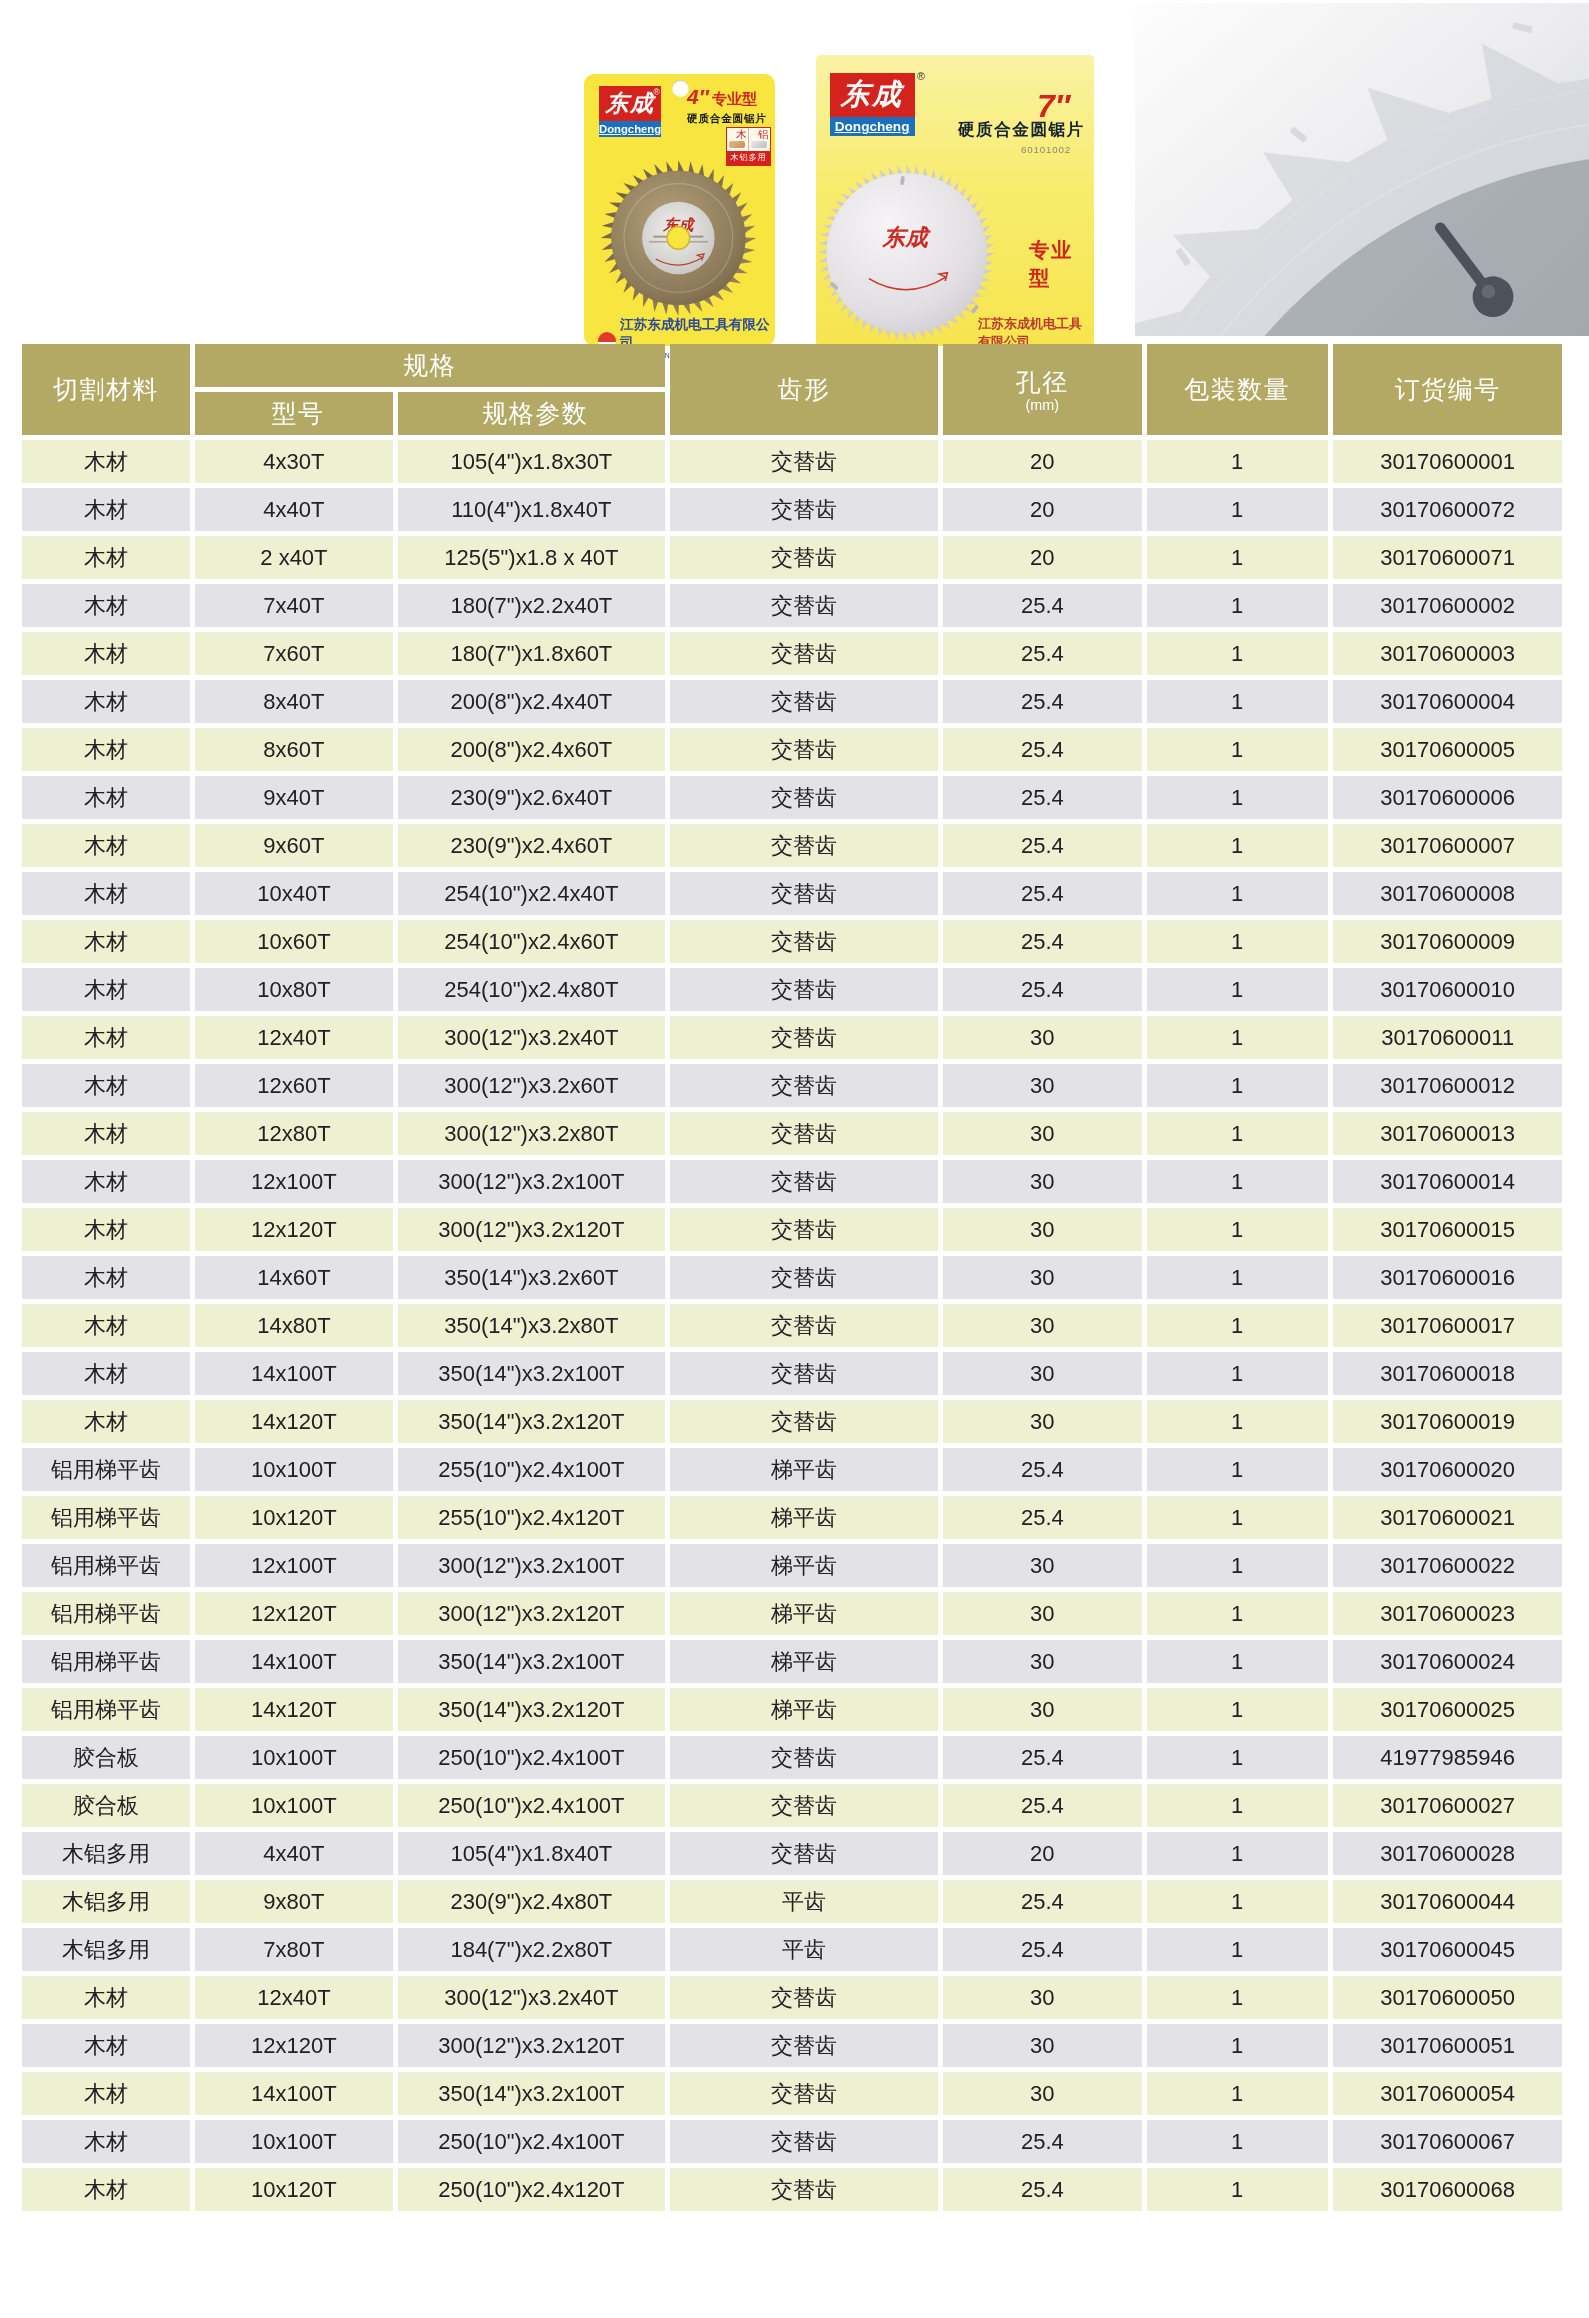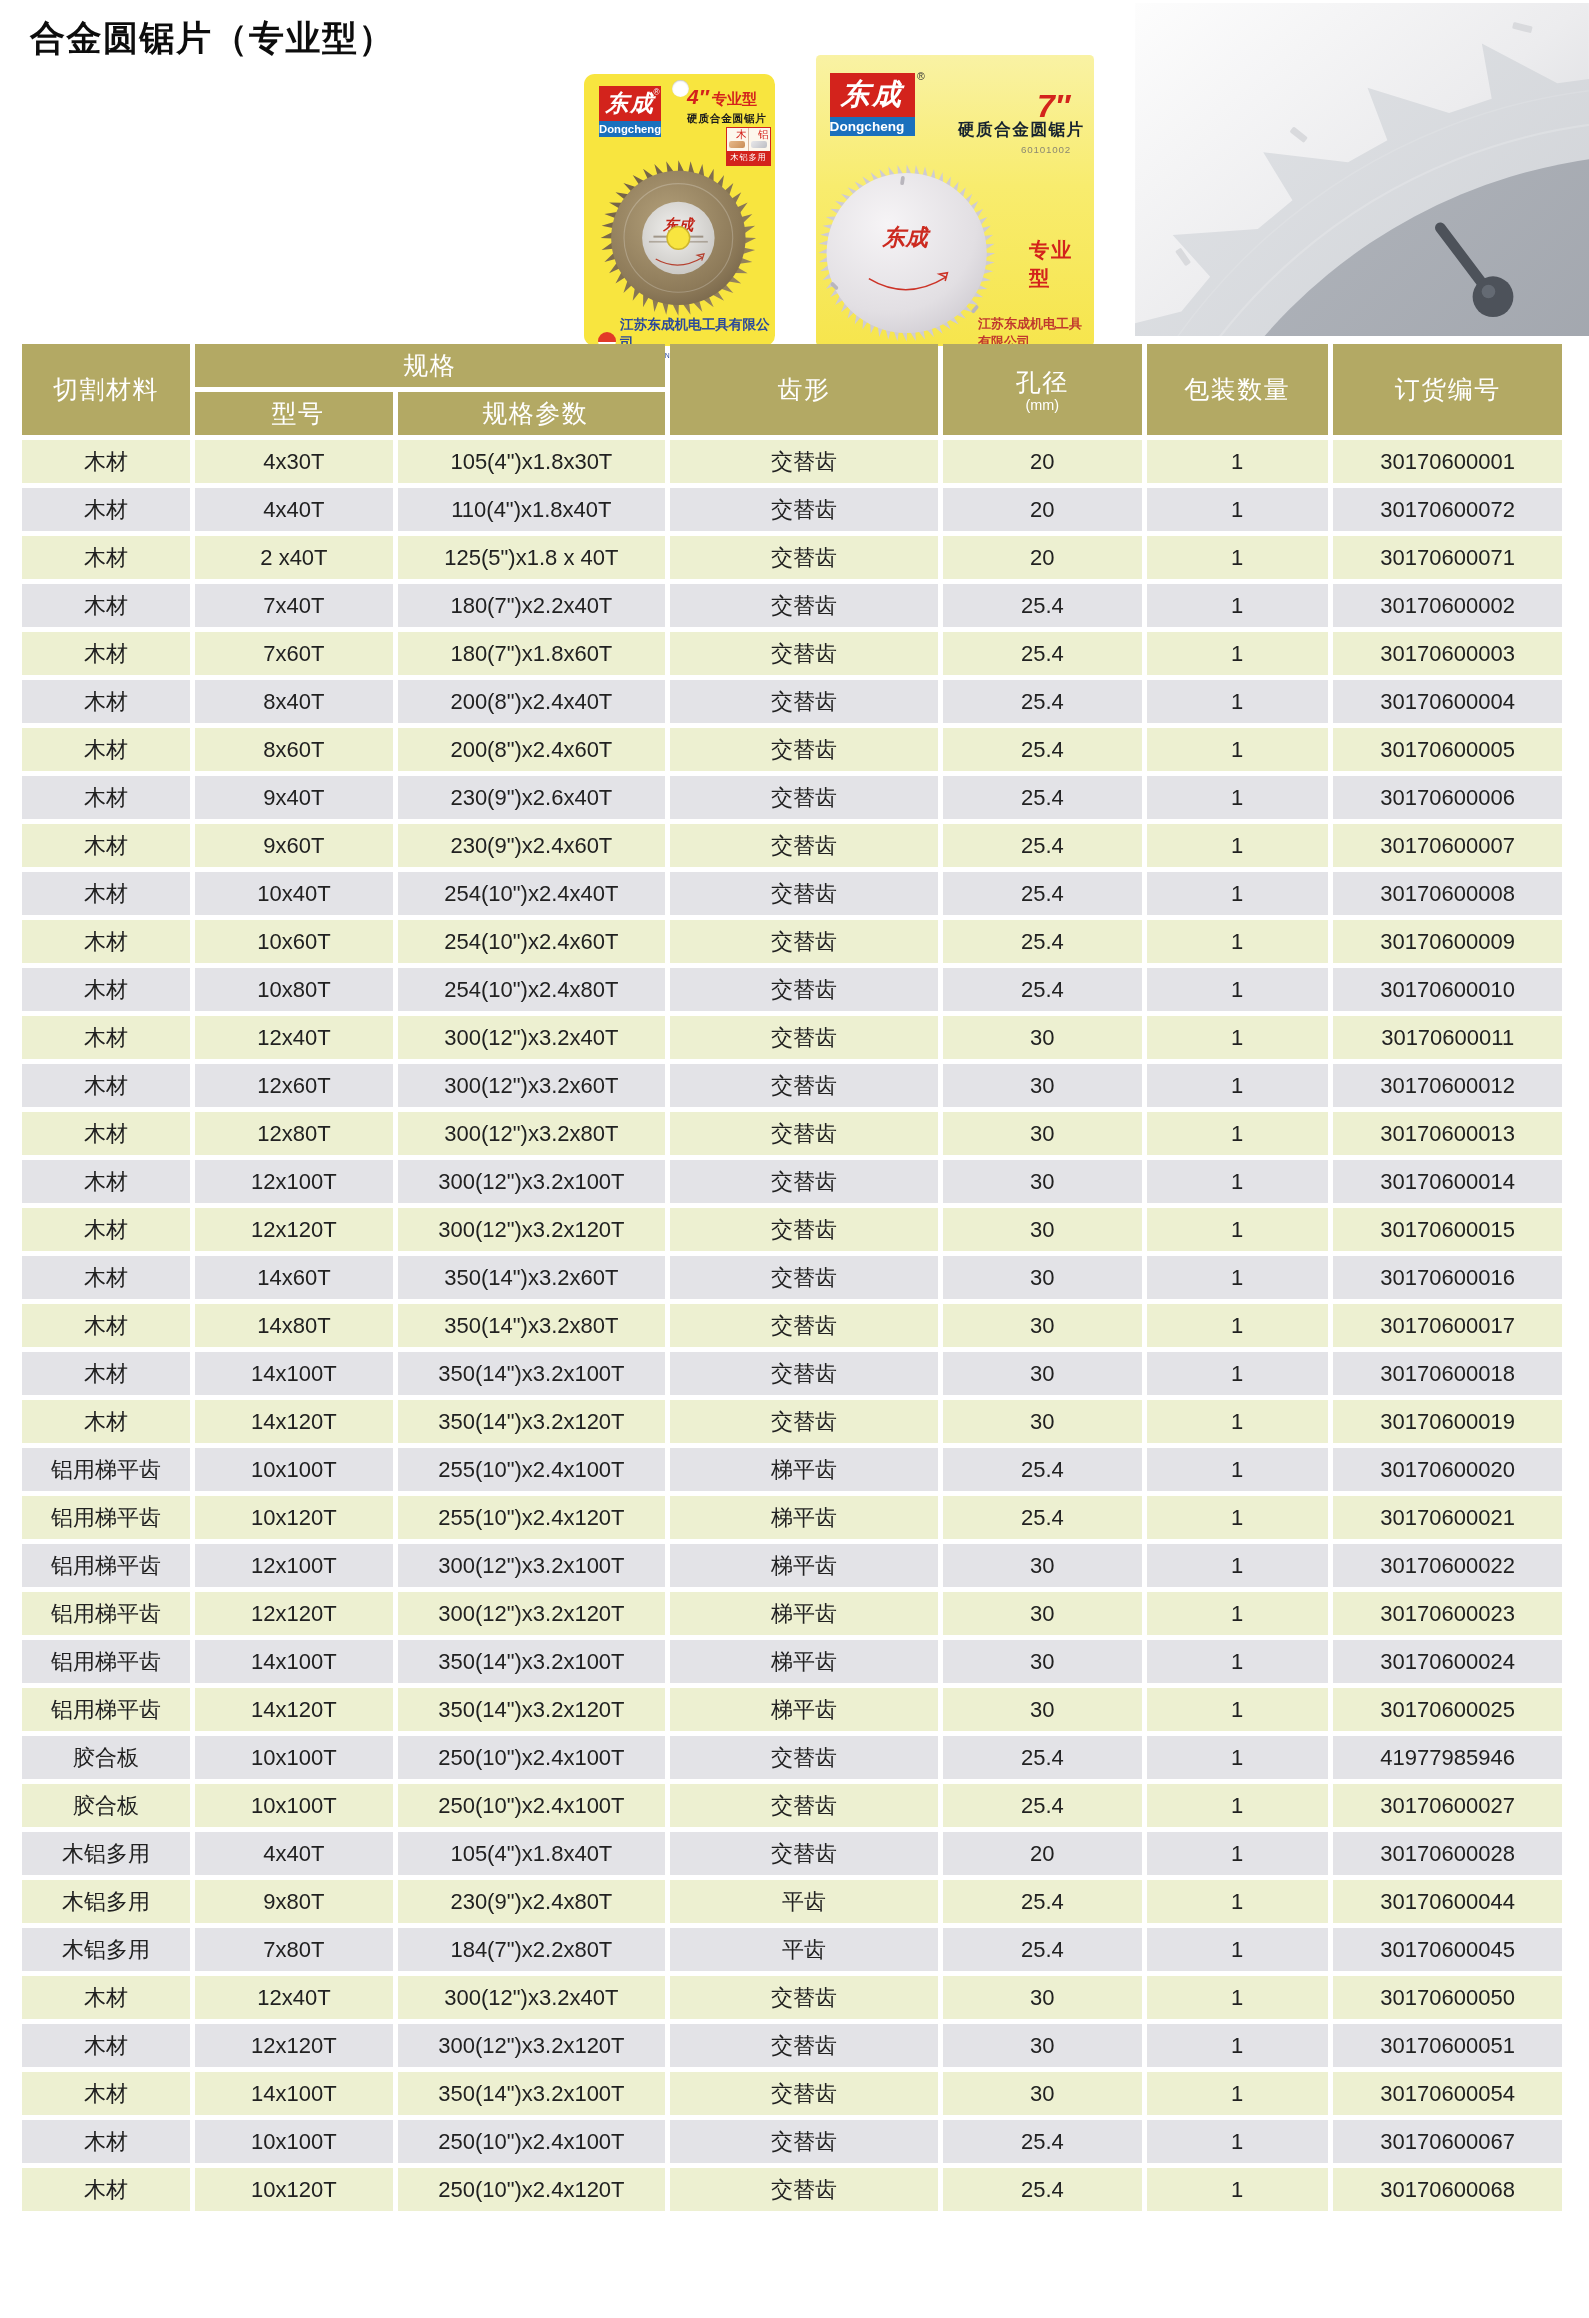--- a/index.html
+++ b/index.html
@@ -15,21 +15,21 @@
   
   .pack-small{position:absolute;left:584px;top:74px;width:191px;height:272px;
               background:var(--pack-yellow);border-radius:10.6px;}
   .pack-small .hang-hole{position:absolute;left:88px;top:6px;width:17.4px;height:17.4px;border-radius:50%;
               background:#fff;box-shadow:inset 0 0.8px 1.5px rgba(0,0,0,.25);}
   .logo-red{position:absolute;background:var(--brand-red);display:flex;align-items:center;justify-content:center;}
   .pack-small .logo-red{left:15px;top:12px;width:62px;height:35px;}
   .logo-cn{color:#fff;font-weight:bold;font-style:italic;}
   .pack-small .logo-cn{font-size:23px;letter-spacing:1.5px;}
   .logo-reg{position:absolute;top:0.8px;right:1.5px;color:#fff;font-size:8.3px;}
-  .logo-blue{position:absolute;background:var(--brand-blue);color:#fff;font-weight:bold;text-align:left;}
+  .logo-blue{position:absolute;background:var(--brand-blue);color:#fff;font-weight:bold;text-align:center;text-decoration:underline;}
   .pack-small .logo-blue{left:15px;top:47px;width:62px;height:16px;font-size:11.3px;line-height:16px;}
   .pack-small-headline{position:absolute;left:103px;top:10.6px;width:85px;}
   .size4{color:var(--brand-red);font-size:21px;font-weight:bold;font-style:italic;}
   .protype{color:var(--brand-red);font-size:15px;font-weight:bold;}
   .pack-small .prodname{margin-top:3px;color:#1c1c1c;font-size:10.6px;font-weight:bold;letter-spacing:0.8px;}
   .multi-badge{position:absolute;left:142px;top:53px;width:45px;border:1.5px solid var(--brand-red);background:#fdf7ec;}
   .badge-cells{display:flex;height:23px;}
   .bc{flex:1;color:var(--brand-red);font-size:10.6px;line-height:10.6px;padding:0.8px 1.5px 0 0;text-align:right;}
   .bc+.bc{border-left:0.8px solid #d8b9a0;}
   .bc i{display:block;height:7.6px;margin:1.5px 1.5px 0 2.3px;border-radius:2.3px;background:linear-gradient(135deg,#e7b98b,#c98d55);}
@@ -69,21 +69,20 @@
   .tbl th .unit{display:block;font-size:14.4px;letter-spacing:0;line-height:15px;margin-top:-1.5px;text-align:center;}
   .tbl td{height:43px;font-size:22px;color:#212121;text-align:center;vertical-align:middle;
           background:var(--row-b);white-space:nowrap;overflow:hidden;}
   .tbl tbody tr:nth-child(odd) td{background:var(--row-a);}
 </style>
 </head>
 <body>
 
 <div class="page">
 
-  <h1 class="title">合金圆锯片（专业型）</h1>
 
   <div class="pack-small">
     <div class="hang-hole"></div>
     <div class="logo-red">
       <span class="logo-cn">东成</span>
       <span class="logo-reg">®</span>
     </div>
     <div class="logo-blue">Dongcheng</div>
     <div class="pack-small-headline">
       <div>

